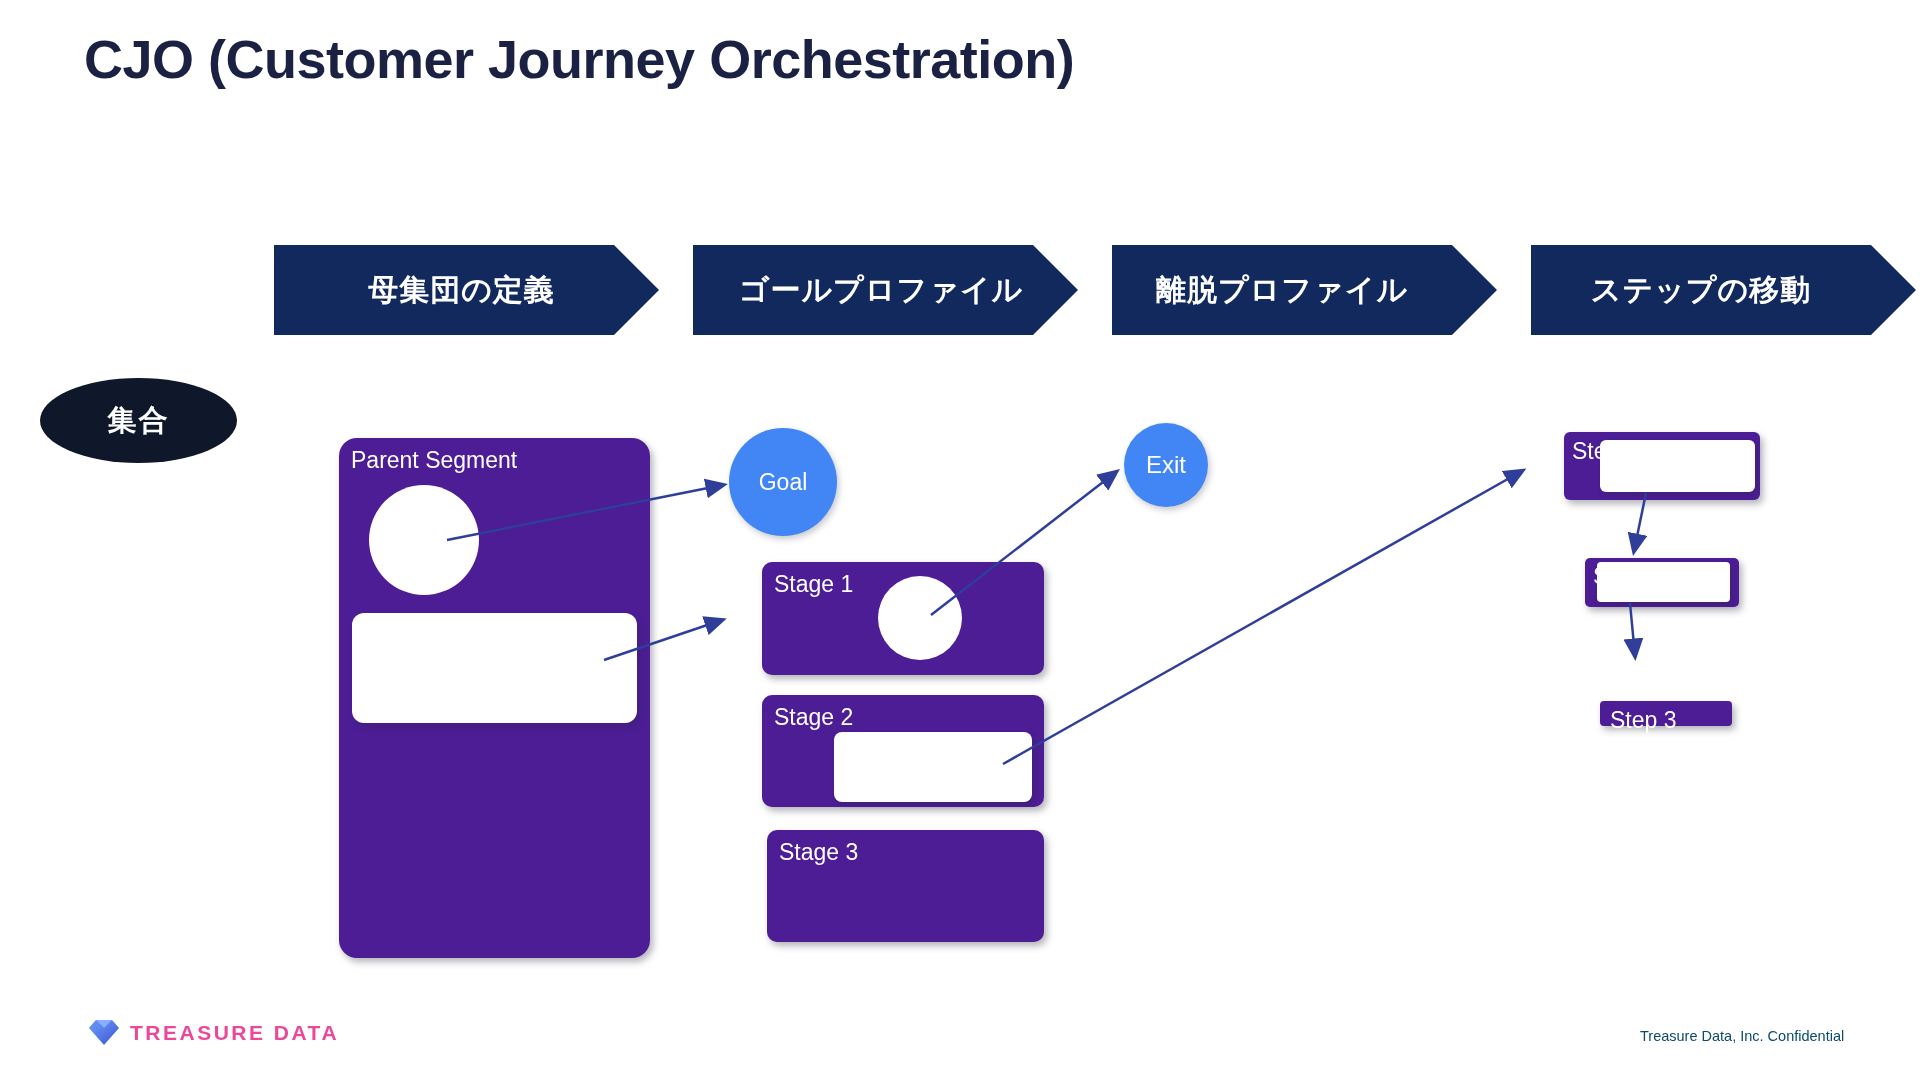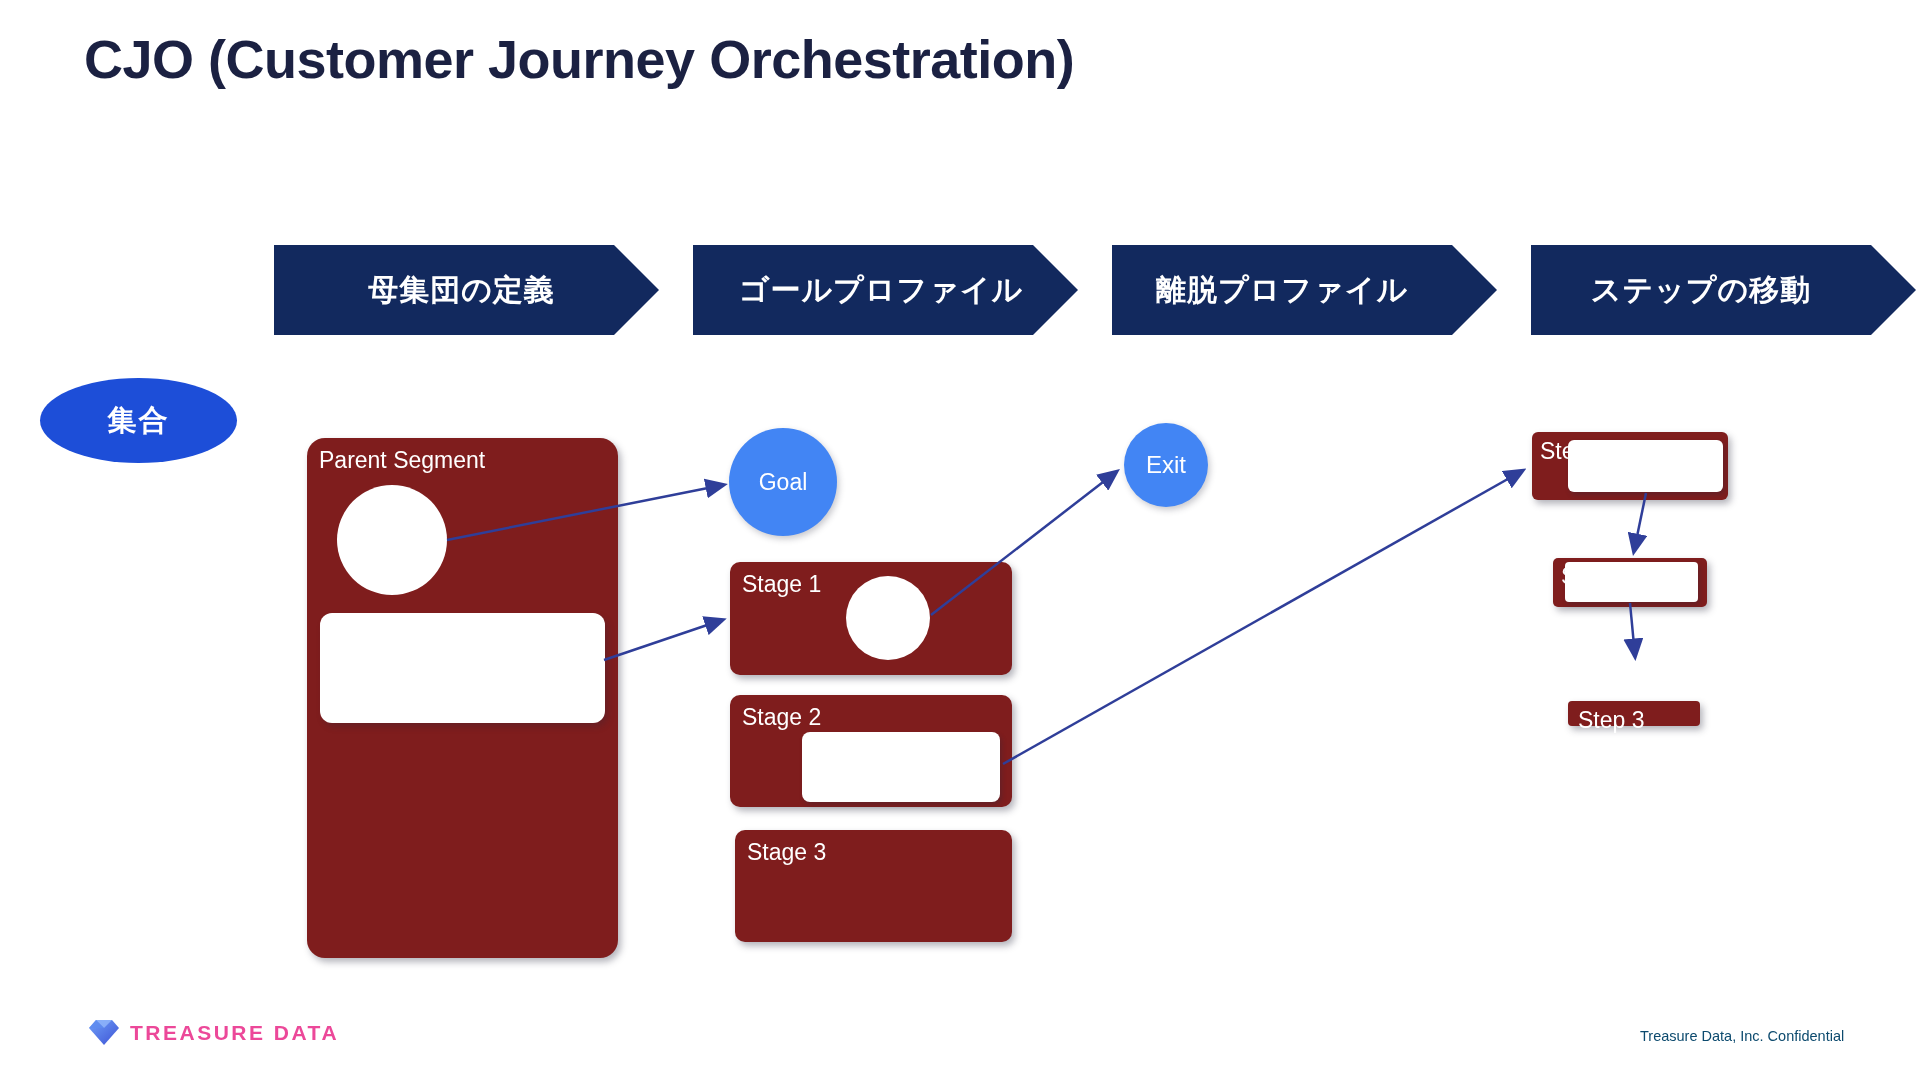--- a/index.html
+++ b/index.html
@@ -50,32 +50,33 @@
   }
   .banner-1 { left: 274px; padding-left: 35px; }
   .banner-2 { left: 693px; padding-left: 36px; }
   .banner-3 { left: 1112px; }
   .banner-4 { left: 1531px; }
 
   .set-ellipse {
     position: absolute;
     left: 40px; top: 378px;
     width: 197px; height: 85px;
-    background: #1d4ed8;
+    background: #0f172a;
     border-radius: 50%;
     display: flex; align-items: center; justify-content: center;
     color: #ffffff; font-size: 29px; font-weight: bold;
     letter-spacing: 2px;
   }
 
   .blue-box {
     position: absolute;
-    background: #7f1d1d;
+    background: #4c1d95;
     box-shadow: 3px 4px 7px rgba(40,40,60,0.35);
     color: #ffffff;
+    margin-left: 32px;
   }
   .box-label {
     position: absolute;
     left: 12px; top: 9px;
     font-size: 23px;
     color: #ffffff;
     white-space: nowrap;
     z-index: 1;
   }
   .white-shape {

